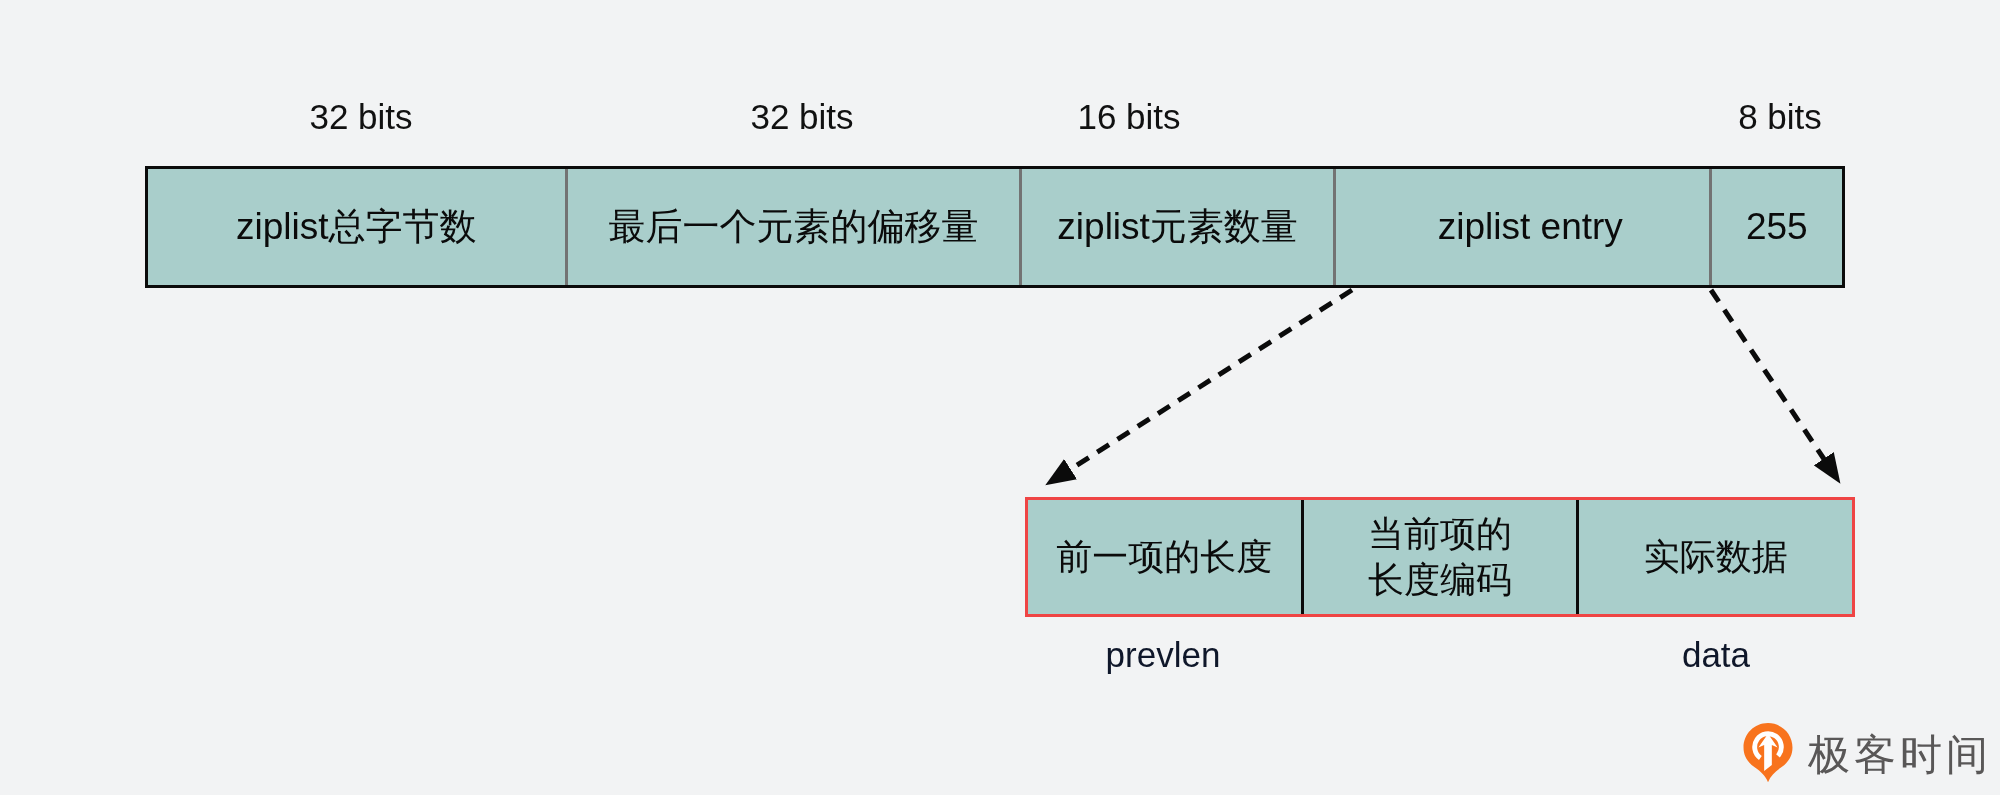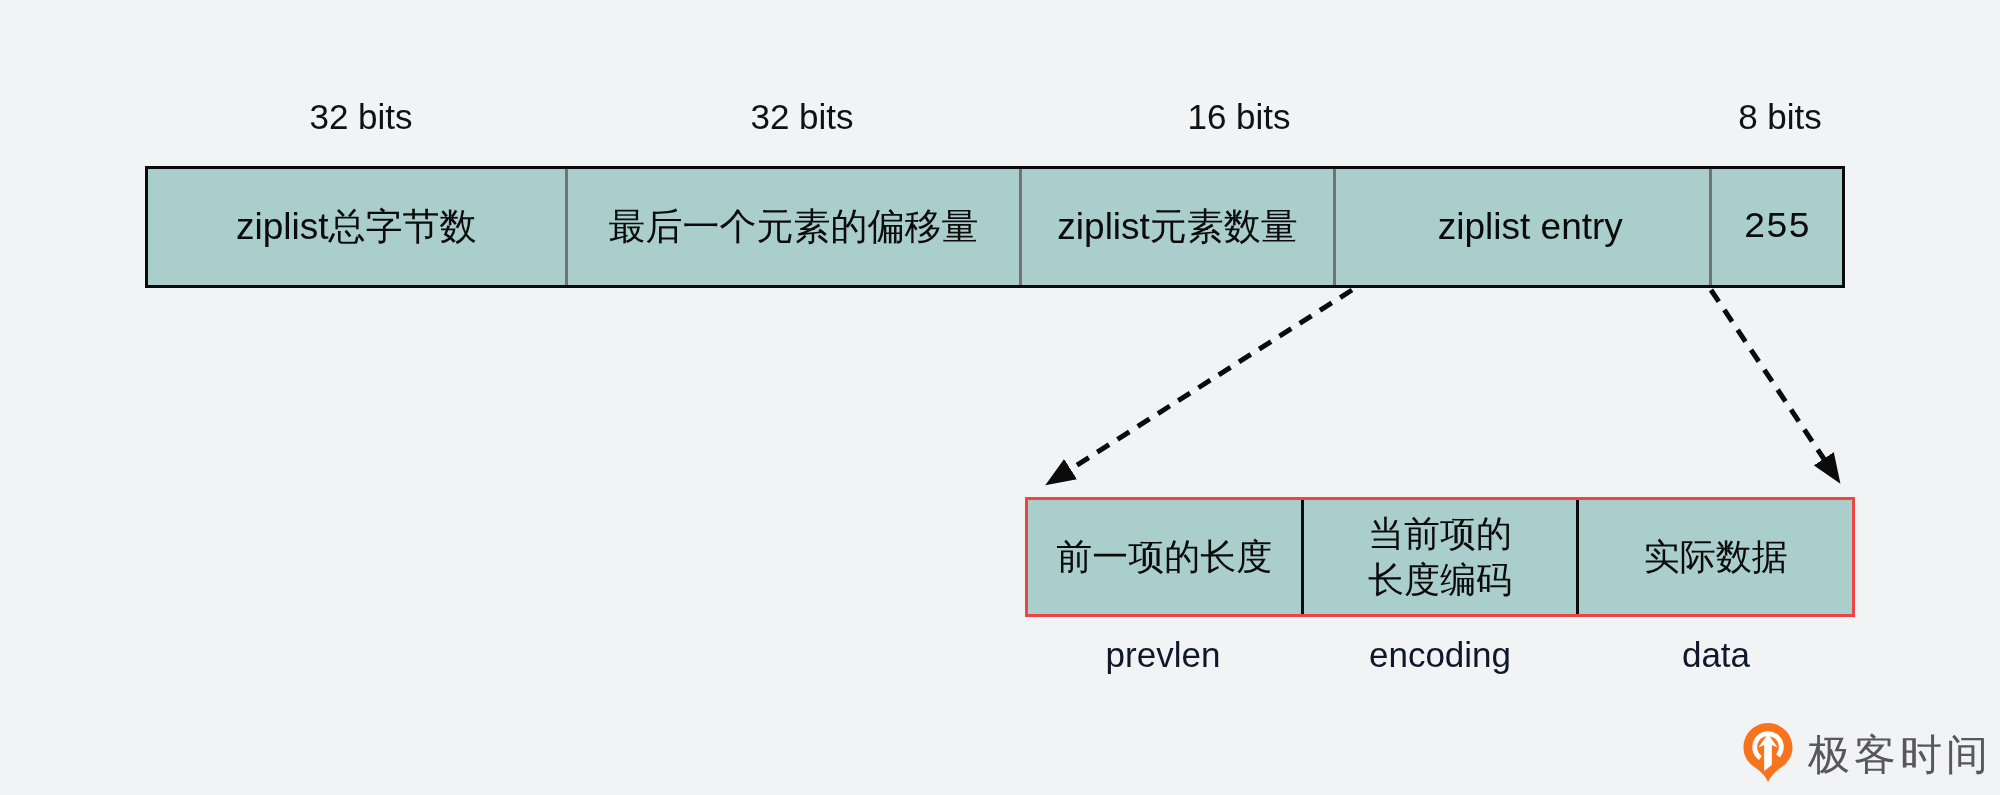--- a/index.html
+++ b/index.html
@@ -46,21 +46,21 @@
     font-size: 37px;
     color: #0b0b0b;
     white-space: nowrap;
     background: #a9cecb;
   }
   .top-table .cell + .cell { border-left: 3px solid #737373; }
   .c1 { flex: 425 0 0; }
   .c2 { flex: 461 0 0; }
   .c3 { flex: 317 0 0; }
   .c4 { flex: 364 0 0; padding-left: 16px; }
-  .c5 { flex: 133 0 0; font-family: Liberation Mono, monospace; }
+  .c5 { flex: 133 0 0; }
 
   
   .entry-table {
     position: absolute;
     left: 1025px; top: 497px;
     width: 830px; height: 120px;
     box-sizing: border-box;
     border: 3px solid #ef4444;
     display: flex;
     background: #a9cecb;
@@ -117,21 +117,21 @@
     white-space: nowrap;
   }
 </style>
 </head>
 <body>
 
 <div class="canvas">
 
   <div class="bits-label" style="left:211px">32 bits</div>
   <div class="bits-label" style="left:652px">32 bits</div>
-  <div class="bits-label" style="left:1089px">16 bits</div>
+  <div class="bits-label" style="left:979px">16 bits</div>
   <div class="bits-label" style="left:1630px">8 bits</div>
 
   <div class="top-table">
     <div class="cell c1">ziplist总字节数</div>
     <div class="cell c2">最后一个元素的偏移量</div>
     <div class="cell c3">ziplist元素数量</div>
     <div class="cell c4">ziplist entry</div>
     <div class="cell c5">255</div>
   </div>
 
@@ -152,21 +152,20 @@
     <div class="cell">
       <span>当前项的</span>
       <span>长度编码</span>
     </div>
     <div class="cell">
       <span>实际数据</span>
     </div>
   </div>
 
   <div class="sub-label" style="left:1023px">prevlen</div>
-  <div class="sub-label" style="left:1300px">encoding</div>
   <div class="sub-label" style="left:1576px">data</div>
 
   <div class="logo">
     <svg class="logo-icon" viewBox="0 0 48 62">
       <path d="M24 1 C36.9 1 47 11.2 47 24 C47 32.6 42.4 38.7 36.2 42.8 C30.8 46.5 26.4 50.6 24 56.5 C21.6 50.6 17.2 46.5 11.8 42.8 C5.6 38.7 1 32.6 1 24 C1 11.2 11.1 1 24 1 Z" fill="#f8731d"></path>
       <circle cx="24" cy="23.5" r="12.5" fill="none" stroke="#ffffff" stroke-width="4.6" stroke-dasharray="60 18.5" transform="rotate(125 24 23.5)"></circle>
       <polygon points="24,11 33,24 27.6,21.6 27.6,40.5 20.4,46 20.4,21.6 15,24" fill="#ffffff"></polygon>
     </svg>
     <span class="logo-text">极客时间</span>
   </div>

